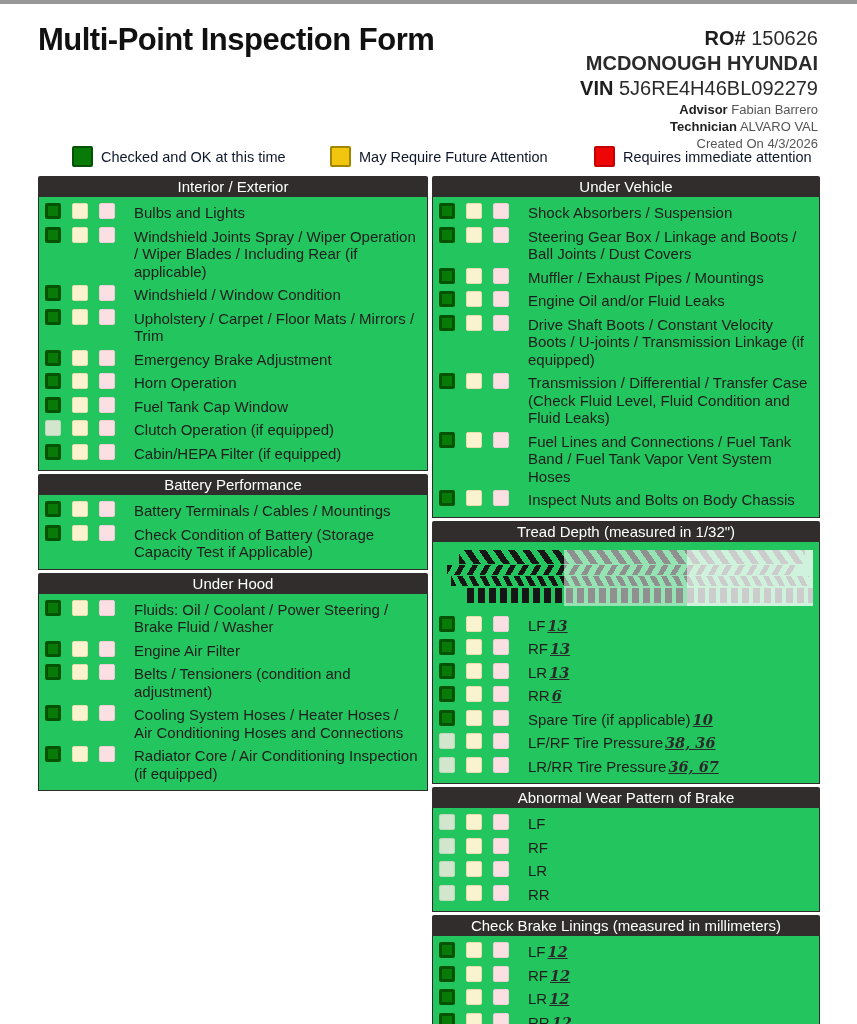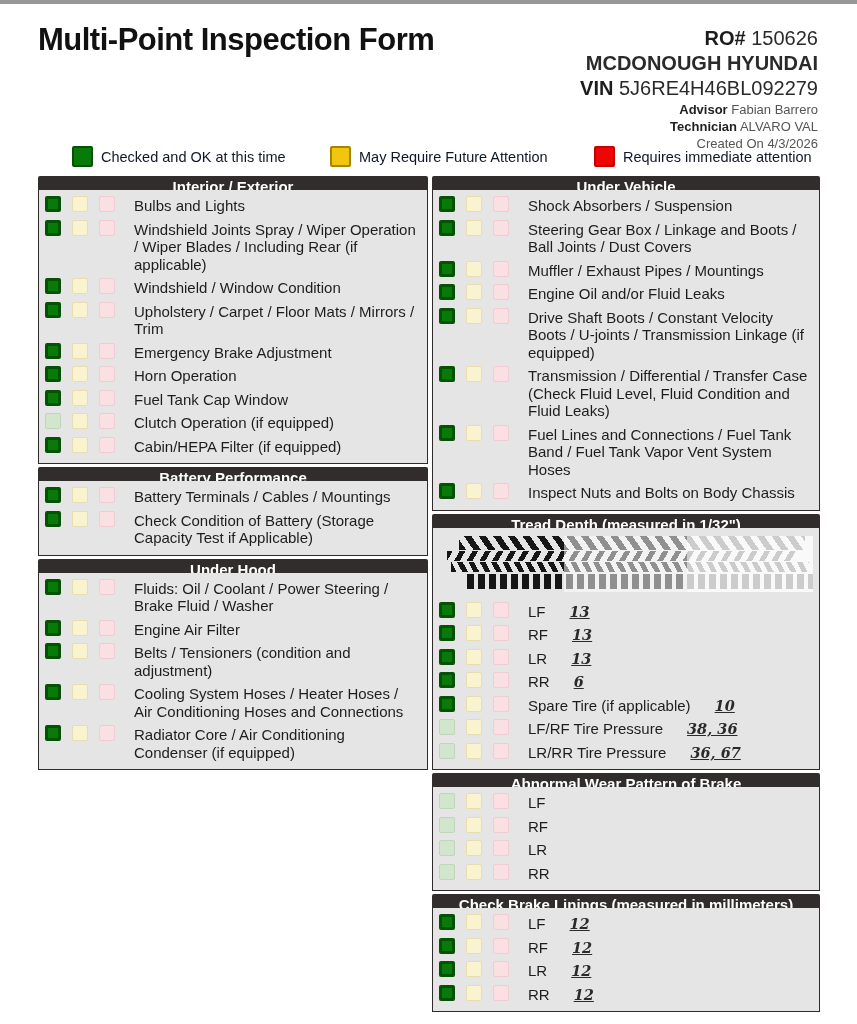--- a/index.html
+++ b/index.html
@@ -27,32 +27,32 @@
   .swatch.red{background:var(--legend-red,#ee0505);border:2px solid var(--legend-red-border,#c40000);}
   .legend-label{font-size:14.5px;color:#0f172a;}
 
   
   .col{position:absolute;top:176px;display:flex;flex-direction:column;gap:3px;}
   #col-left{left:38px;width:390px;}
   #col-right{left:432px;width:388px;}
 
   .section{display:flex;flex-direction:column;}
   .section-header{background:var(--header-bar,#312d2d);color:#fff;text-align:center;
-    font-size:15px;font-weight:700;line-height:21px;height:14px;border-radius:2px 2px 0 0;}
-  .section-body{border:1.5px solid #2f2b2b;border-top:none;background:#e5e5e5;padding:6px 4px 3px 6px;}
+    font-size:15px;font-weight:400;line-height:21px;height:21px;border-radius:2px 2px 0 0;}
+  .section-body{border:1.5px solid #2f2b2b;border-top:none;background:#22c55e;padding:6px 4px 3px 6px;}
 
   .row{display:flex;align-items:flex-start;margin-bottom:5px;}
   .box{width:16px;height:16px;border-radius:2px;margin-right:11px;flex:none;box-sizing:border-box;cursor:pointer;}
   .box.green{background:var(--unchecked-green,#d2e5cd);border:1px solid var(--unchecked-green-border,#c0d6ba);}
   .box.yellow{background:var(--unchecked-yellow,#faf3cf);border:1px solid var(--unchecked-yellow-border,#e9ddb0);}
   .box.red{background:var(--unchecked-red,#fadfe3);border:1px solid var(--unchecked-red-border,#f1ccd4);}
   .box.green.on{background:var(--checked-green,#087a08);border:3px solid var(--checked-green-border,#045304);}
   .lbl{flex:1;font-size:15px;line-height:17.5px;color:#1d1d1d;margin-left:8px;padding-right:4px;margin-top:1px;}
   .val{font-family:"DejaVu Serif",serif;font-style:italic;font-weight:600;font-size:14.5px;
-    color:#2a2a2a;text-decoration:underline;margin-left:24px;white-space:nowrap;}
+    color:#2a2a2a;text-decoration:underline;margin-left:2px;white-space:nowrap;}
 
   
   .tread{position:relative;margin:2px 2px 10px 2px;height:56px;}
   .tread .tr{position:absolute;left:0;right:0;}
   .tread .tr1{top:0;height:14px;left:18px;right:8px;background:repeating-linear-gradient(55deg,#161616 0 6px,transparent 6px 12px);}
   .tread .tr2{top:15px;height:10px;left:6px;right:16px;background:repeating-linear-gradient(120deg,#161616 0 5px,transparent 5px 11px);}
   .tread .tr3{top:26px;height:10px;left:10px;right:4px;background:repeating-linear-gradient(62deg,#161616 0 5px,transparent 5px 10px);}
   .tread .tr4{top:38px;height:15px;left:26px;right:0;background:repeating-linear-gradient(90deg,#161616 0 7px,transparent 7px 11px);}
   .tread::after{content:"";position:absolute;inset:0;
     background:linear-gradient(to right,rgba(255,255,255,0) 0 33%,rgba(255,255,255,.52) 33% 66%,rgba(255,255,255,.78) 66% 100%);}
@@ -190,21 +190,21 @@
           <div class="row">
             <span class="box green on"></span>
             <span class="box yellow"></span>
             <span class="box red"></span>
             <span class="lbl">Cooling System Hoses / Heater Hoses / Air Conditioning Hoses and Connections</span>
           </div>
           <div class="row">
             <span class="box green on"></span>
             <span class="box yellow"></span>
             <span class="box red"></span>
-            <span class="lbl">Radiator Core / Air Conditioning Condenser (if equipped)</span>
+            <span class="lbl">Radiator Core / Air Conditioning Inspection (if equipped)</span>
           </div>
         </div>
       </div>
     </div>
   <div class="col" id="col-right">
       <div class="section">
         <div class="section-header">Under Vehicle</div>
         <div class="section-body">
           <div class="row">
             <span class="box green on"></span>

